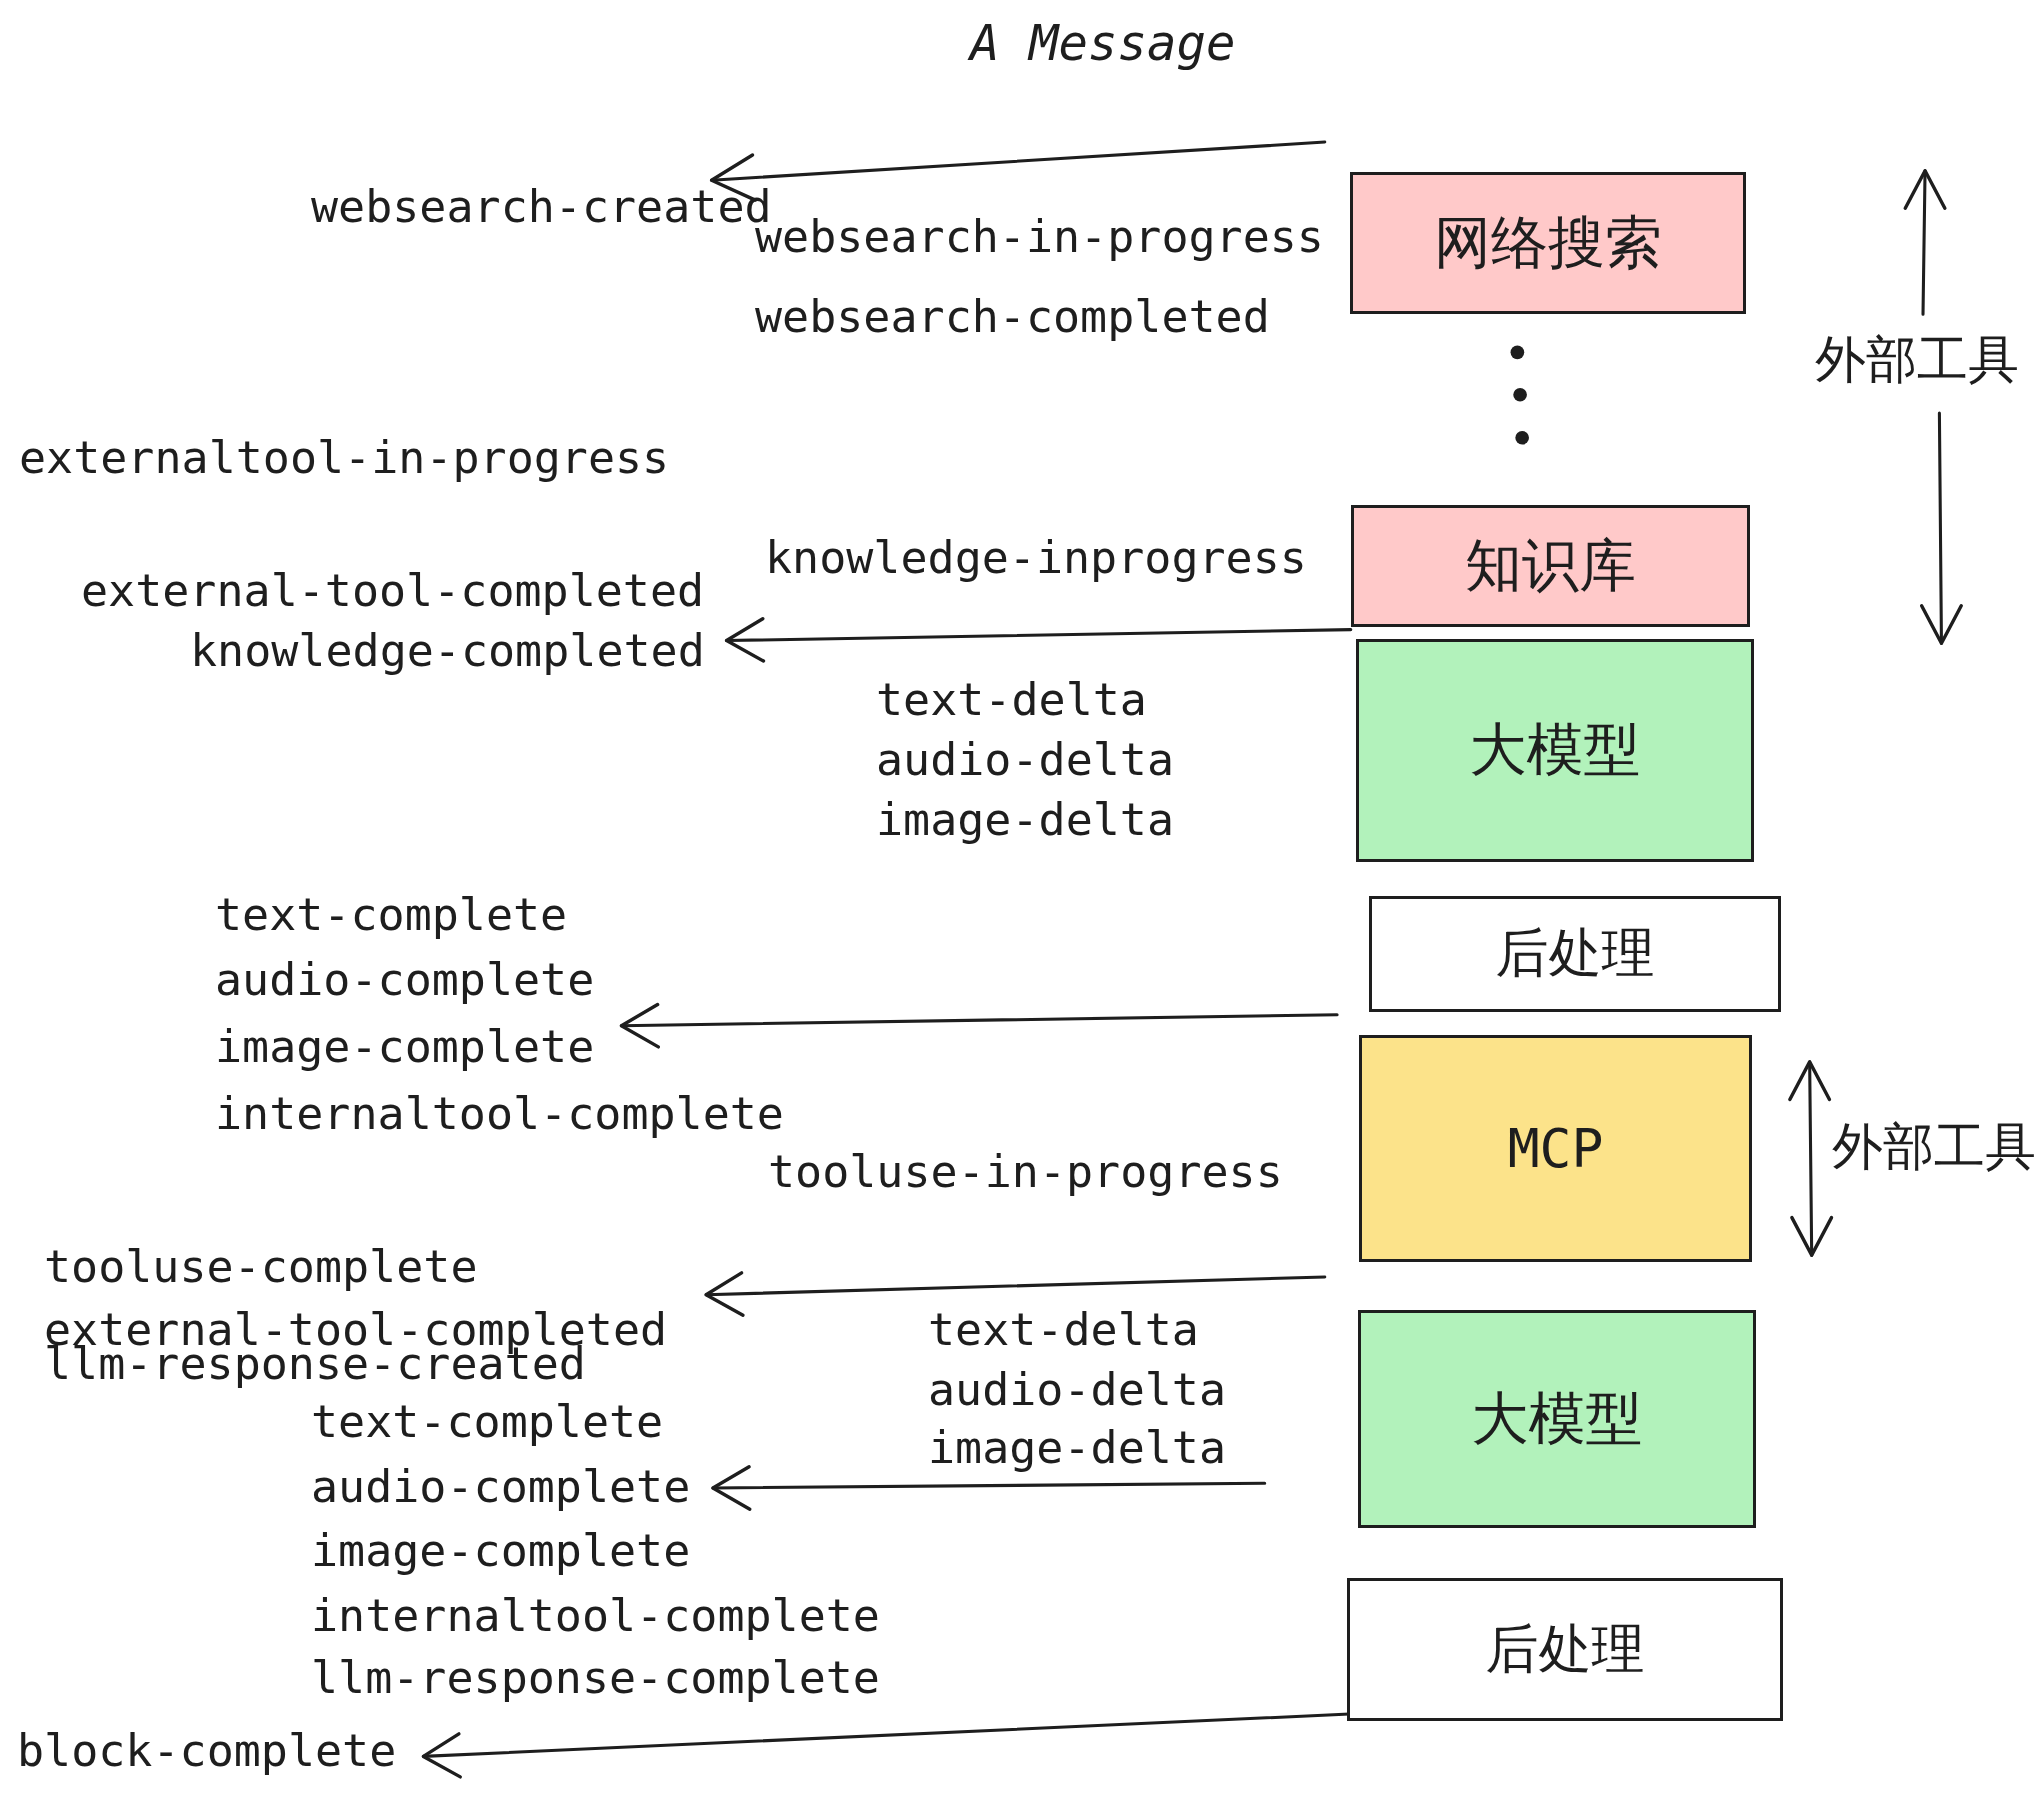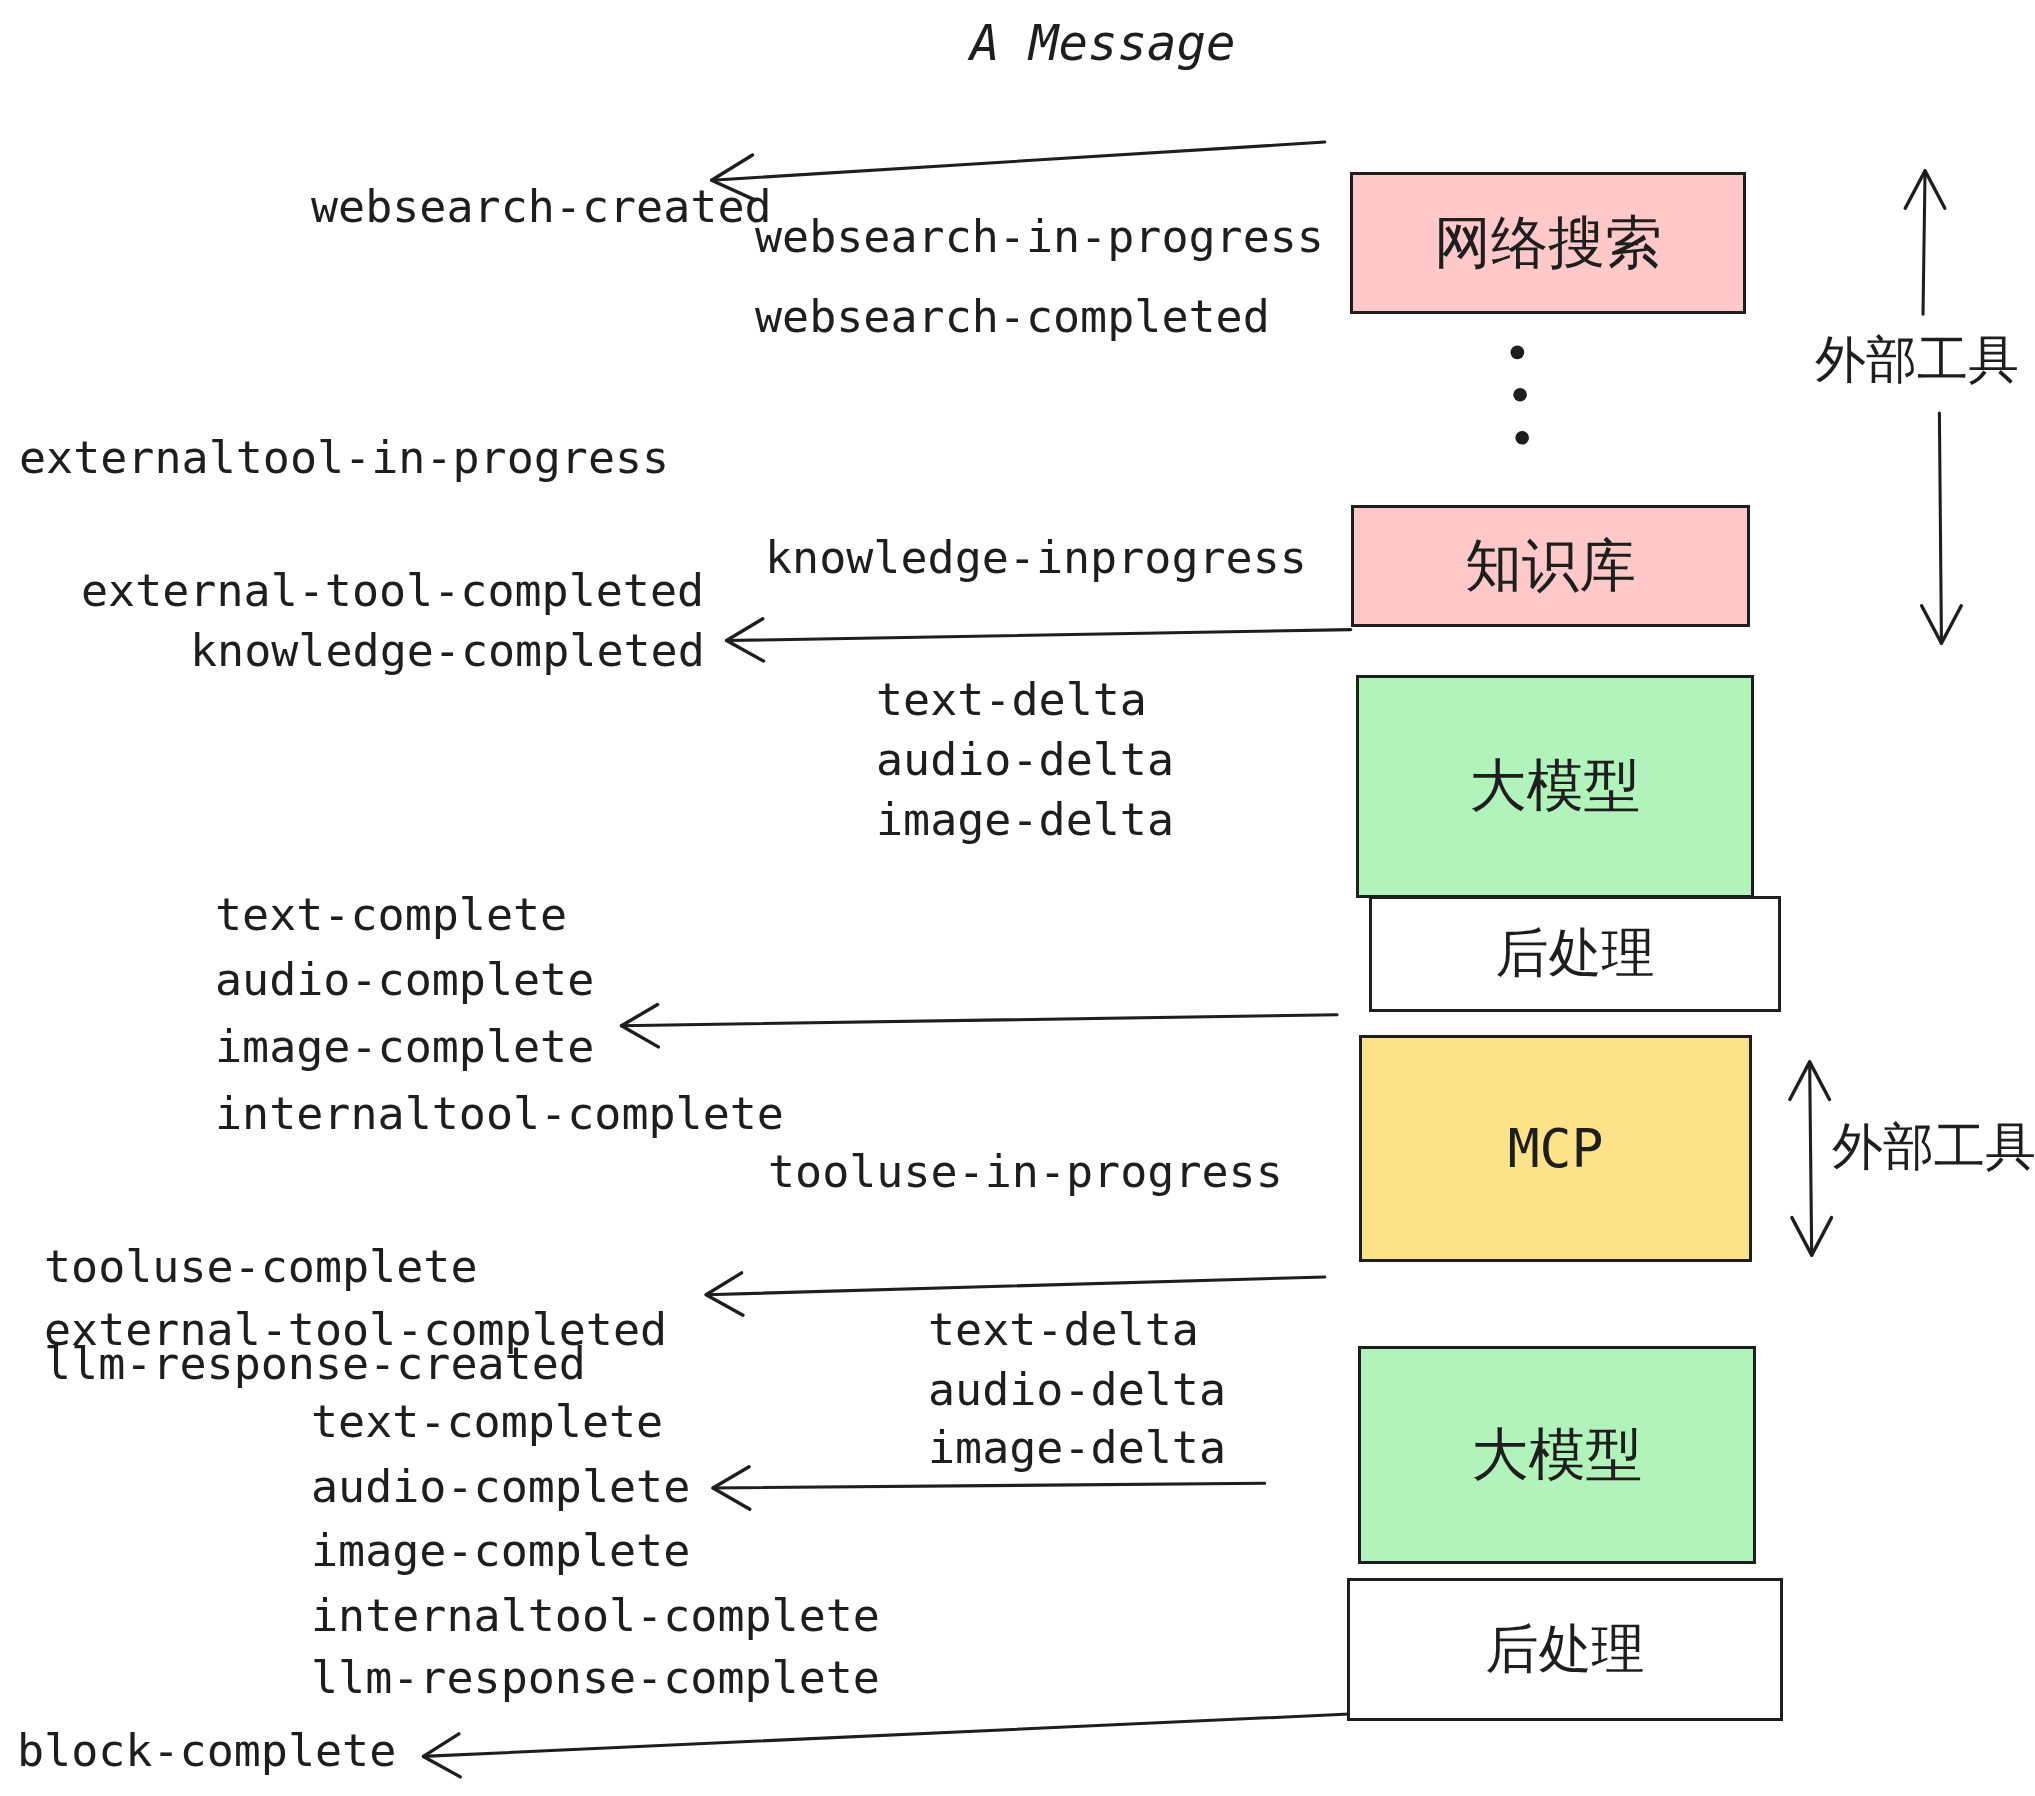--- a/index.html
+++ b/index.html
@@ -29,21 +29,21 @@
     position:absolute;
     border:3.4px solid #1e1e1e;
     box-sizing:border-box;
     display:flex;align-items:center;justify-content:center;
     font-family:"Liberation Sans", sans-serif;
     font-size:57px;
     color:#1e1e1e;
     background:#ffffff;
   }
   .node.pink{background:#ffc9c9;}
-  .node.green{background:#b2f2bb;margin-top:36px;}
+  .node.green{background:#b2f2bb;}
   .node.yellow{background:#fce38a;}
   .node.mono{font-family:"DejaVu Sans Mono", monospace;font-size:53px;}
   .sidelabel{
     position:absolute;
     font-family:Liberation Sans, sans-serif;
     font-size:51px;
     white-space:nowrap;
     color:#1e1e1e;
   }
   svg.arrows{position:absolute;left:0;top:0;pointer-events:none;}

